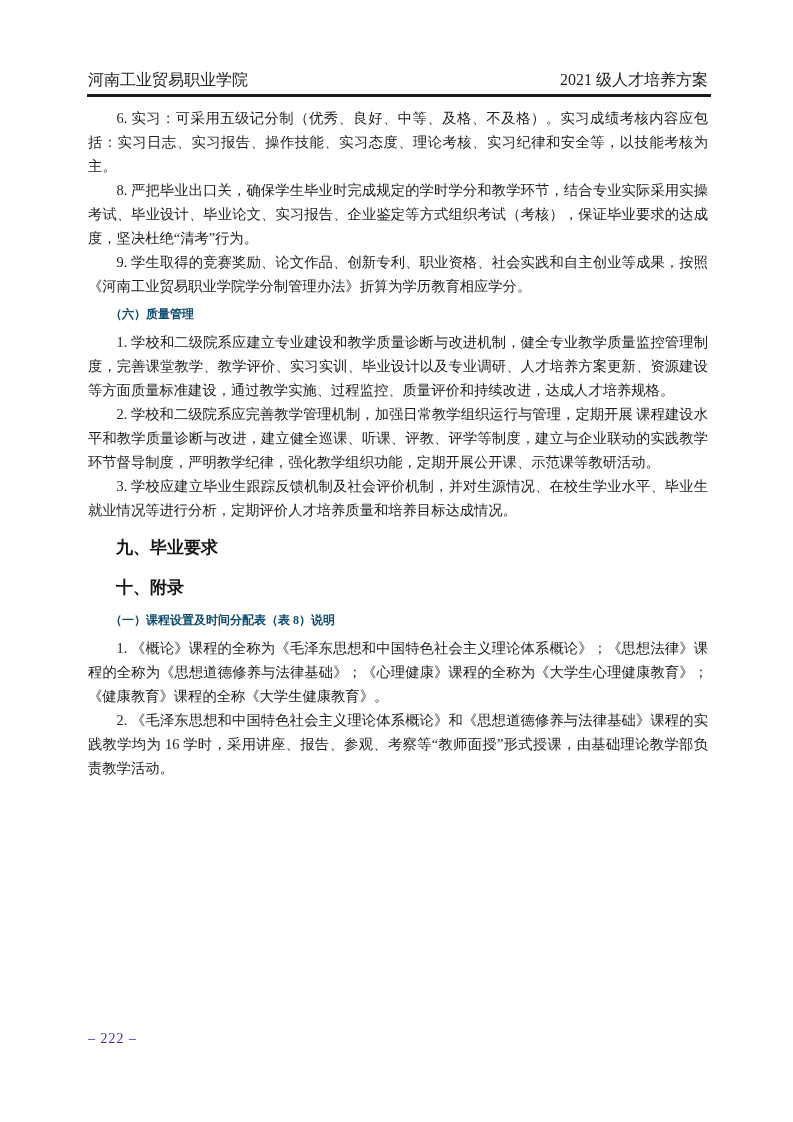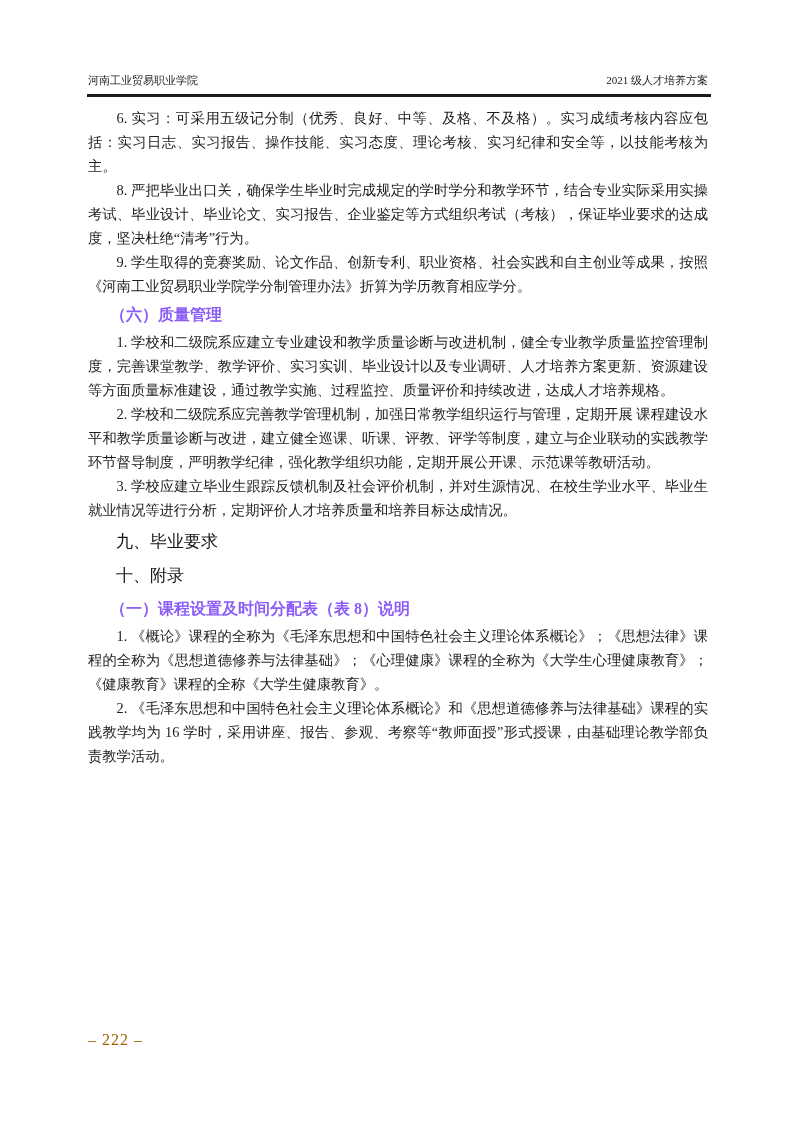--- a/index.html
+++ b/index.html
@@ -17,21 +17,21 @@
     overflow: hidden;
   }
   .header {
     position: absolute;
     left: 88px;
     top: 70px;
     width: 620px;
     display: flex;
     justify-content: space-between;
     align-items: center;
-    font-size: 11px;
+    font-size: 16px;
     line-height: 20px;
     color: #222222;
   }
   .header-rule {
     position: absolute;
     left: 87px;
     top: 94px;
     width: 624px;
     height: 3px;
     background: #1b1b1b;
@@ -45,41 +45,41 @@
   .para {
     font-size: 14.3px;
     line-height: 24px;
     text-align: justify;
     text-justify: inter-ideograph;
     text-indent: 2em;
     margin: 0;
   }
   .h-section {
     font-size: 17px;
-    font-weight: normal;
+    font-weight: bold;
     line-height: 28px;
-    margin: 6px 0 5px 0;
+    margin: 12px 0 5px 0;
     text-indent: 28px;
     color: #151515;
   }
   .h-sub {
-    font-size: 16px;
+    font-size: 12px;
     font-weight: bold;
     line-height: 27px;
     margin: 3px 0 2px 0;
     text-indent: 22px;
-    color: #8b5cf6;
+    color: #0c4a6e;
   }
   .footer {
     position: absolute;
     left: 88px;
     top: 1031px;
-    font-size: 16px;
+    font-size: 14px;
     letter-spacing: 1px;
-    color: #a16207;
+    color: #4c1d95;
     text-align: center;
   }
 </style>
 </head>
 <body>
 
 <div class="page">
 
   <div class="header">
     <span>河南工业贸易职业学院</span>

